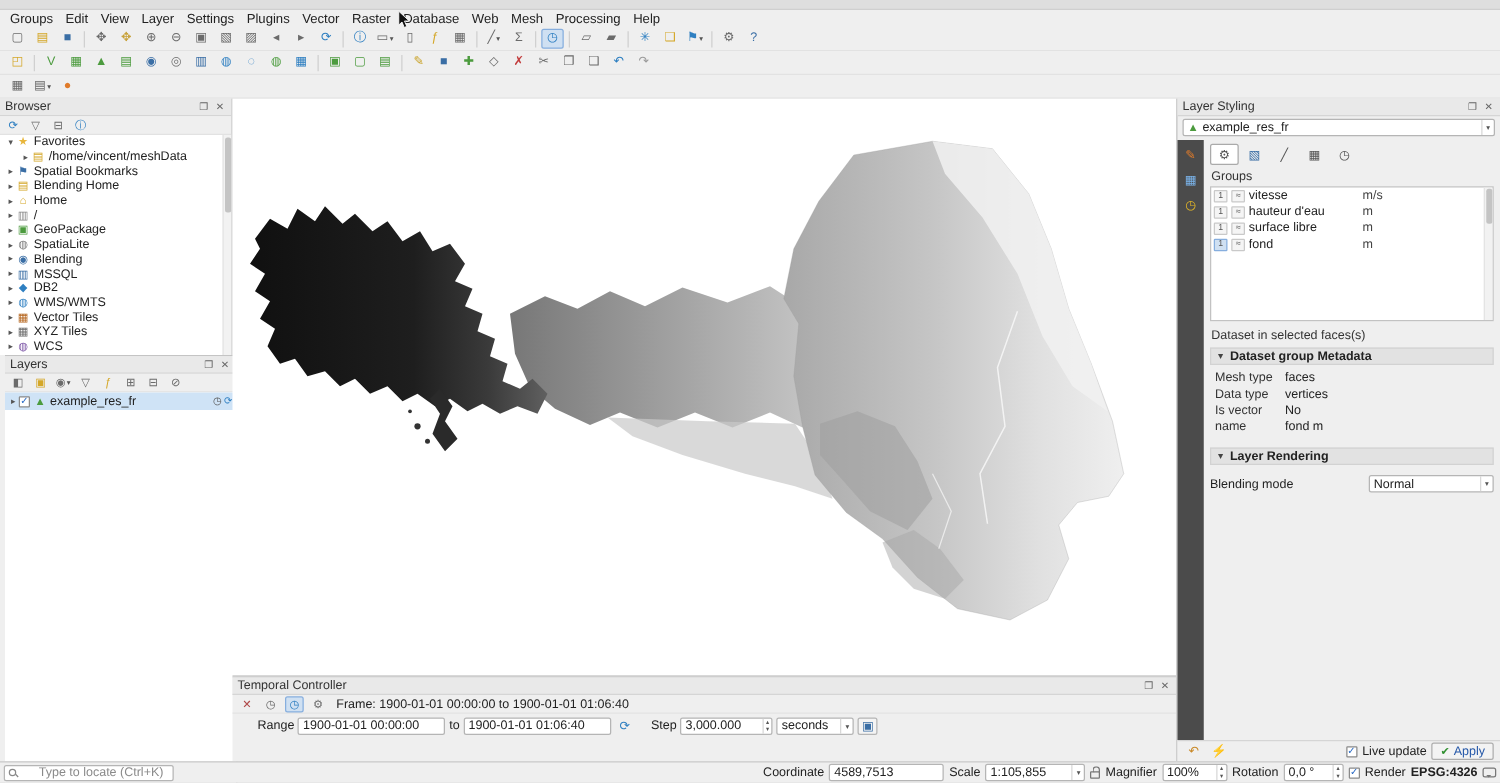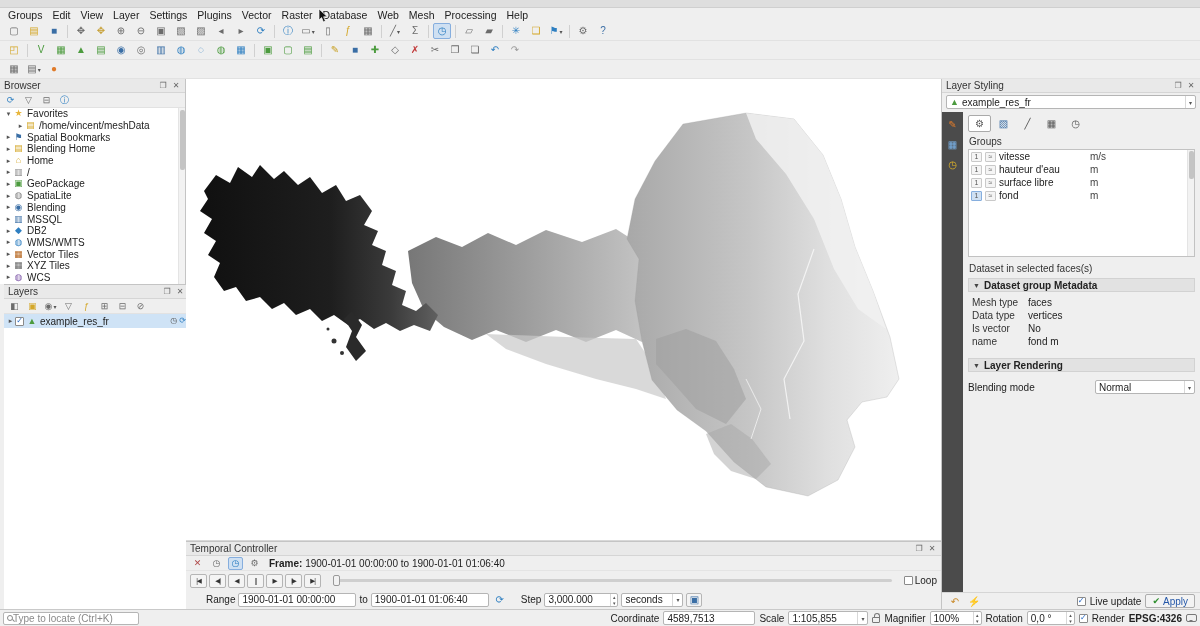--- a/index.html
+++ b/index.html
@@ -85,21 +85,21 @@
 .meta-row{display:flex;height:13px;font-size:10px;align-items:center}
 .meta-key{width:56px;color:#333}
 .meta-val{color:#222}
 .blend-row{display:flex;align-items:center;margin-top:8px;font-size:10px}
 .blend-combo{margin-left:auto;width:100px}
 .ls-bottom{position:absolute;left:0;right:0;bottom:0;height:17px;border-top:1px solid #d5d5d5;display:flex;align-items:center;gap:4px;padding:0 5px;background:#efefef}
 .btn{background:#f3f3f3;border:1px solid #adadad;border-radius:2px;height:14px;display:inline-flex;align-items:center;gap:3px;padding:0 6px;font-size:10px}
 .spacer{flex:1}
 
 #statusbar{position:absolute;left:0;top:609px;width:1200px;height:17px;background:#efefef;border-top:1px solid #c9c9c9;display:flex;align-items:center;gap:4px;padding:0 3px;font-size:10px}
-#locate-box{width:136px;height:13px;background:#fff;border:1px solid #b5b5b5;border-radius:2px;display:flex;align-items:center;gap:0;padding:0 3px;color:#8a8a8a}
+#locate-box{width:136px;height:13px;background:#fff;border:1px solid #b5b5b5;border-radius:2px;display:flex;align-items:center;gap:18px;padding:0 3px;color:#8a8a8a}
 .mini-mag{width:6px;height:6px;border:1px solid #888;border-radius:50%;position:relative;flex:0 0 6px}
 .mini-mag::after{content:"";position:absolute;width:3px;height:1px;background:#888;transform:rotate(45deg);right:-3px;bottom:-1px}
 .mini-lock{width:8px;height:6px;border:1px solid #777;border-radius:1px;position:relative;margin-top:3px}
 .mini-lock::before{content:"";position:absolute;width:4px;height:4px;border:1px solid #777;border-bottom:none;border-radius:3px 3px 0 0;top:-5px;left:1px}
 .bubble{width:11px;height:8px;border:1px solid #777;border-radius:2px;position:relative}
 .bubble::after{content:"";position:absolute;left:2px;bottom:-3px;border:2px solid transparent;border-top-color:#777}
 .glyph-btn{display:inline-flex;align-items:center;justify-content:center;width:16px;height:14px;font-size:10px}
 </style>
 </head>
 <body>
@@ -521,39 +521,23 @@
         <span class="tb-btn">
           <span class="tb-glyph" style="color: rgb(107, 107, 107);">◷</span>
         </span>
         <span class="tb-btn tb-active">
           <span class="tb-glyph" style="color: rgb(46, 127, 193);">◷</span>
         </span>
         <span class="tb-btn">
           <span class="tb-glyph" style="color: rgb(107, 107, 107);">⚙</span>
         </span>
         <span class="frame-text">
-        <b style="font-weight:bold">Frame:</b>
+        <b style="font-weight:normal">Frame:</b>
         <span>1900-01-01 00:00:00 to 1900-01-01 01:06:40</span>
       </span>
-    </div>
-    <div class="tc-playback">
-      <span id="playback" style="display:inline-flex;gap:2px">
-          <span class="pb-btn">|◀</span>
-          <span class="pb-btn">◀|</span>
-          <span class="pb-btn">◀</span>
-          <span class="pb-btn">||</span>
-          <span class="pb-btn">▶</span>
-          <span class="pb-btn">|▶</span>
-          <span class="pb-btn">▶|</span>
-        </span>
-      <span class="tc-slider">
-          <span class="tc-handle"></span>
-        </span>
-      <span class="cb"></span>
-      <span class="lbl">Loop</span>
     </div>
     <div class="tc-range">
       <span class="lbl">Range</span>
       <span class="input" style="width:118px">1900-01-01 00:00:00</span>
       <span class="lbl">to</span>
       <span class="input" style="width:118px">1900-01-01 01:06:40</span>
       <span class="glyph-btn" style="color:#2e7fc1">⟳</span>
       <span class="lbl" style="margin-left:10px">Step</span>
       <span class="spin" style="width:74px">
         <span>3,000.000</span>

